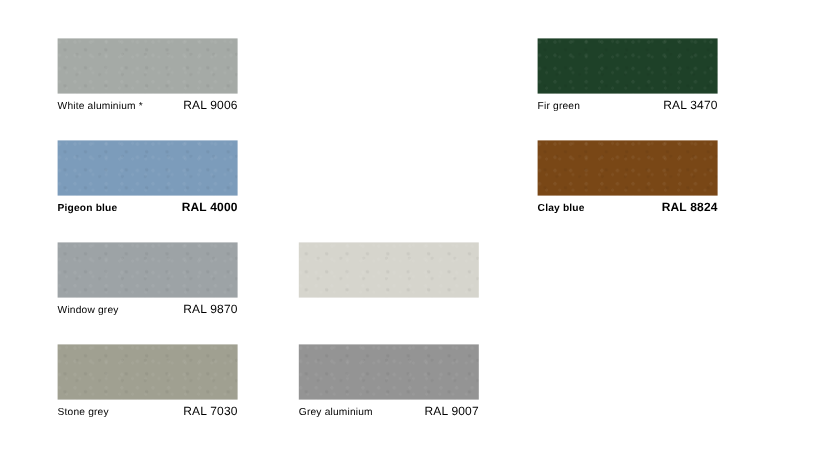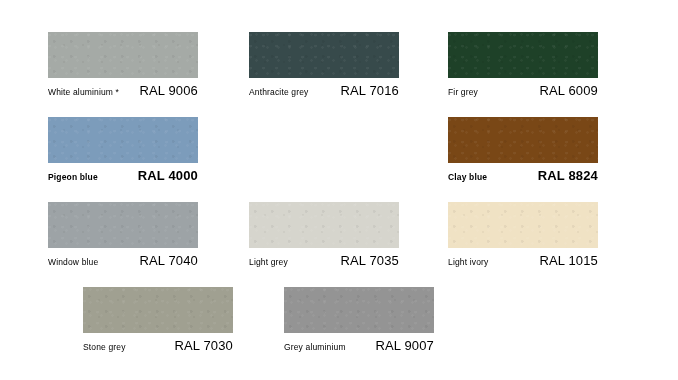--- a/index.html
+++ b/index.html
@@ -27,21 +27,21 @@
     width: 150px;
   }
   
   .col-0 { left: 48px; }
   .col-1 { left: 249px; }
   .col-2 { left: 448px; }
   
   .row-0 { top: 32px; }
   .row-1 { top: 117px; font-weight: bold; }
   .row-2 { top: 202px; }
-  .row-3 { top: 287px; margin-left: 35px; }
+  .row-3 { top: 287px; }
 
   .swatch-chip {
     width: 150px;
     height: 46px;
     display: block;
     position: relative;
     overflow: hidden;
   }
   
   .swatch-chip::after {
@@ -63,84 +63,66 @@
     justify-content: space-between;
     align-items: baseline;
     white-space: nowrap;
   }
   .swatch-name {
     font-size: 8.5px;
     color: #000000;
     letter-spacing: 0.15px;
   }
   .swatch-code {
-    font-size: 13px;
+    font-size: 10px;
     color: #000000;
     letter-spacing: 0.15px;
   }
 </style>
 </head>
 <body>
 
 <div id="chart">
     <div class="swatch-cell col-0 row-0">
       <div class="swatch-chip" style="background-color: rgb(165, 170, 166);"></div>
       <div class="swatch-label-row">
         <span class="swatch-name">White aluminium *</span>
         <span class="swatch-code">RAL 9006</span>
       </div>
     </div>
-    <div class="swatch-cell col-1 row-0">
-      <div class="swatch-chip" style="background-color: rgb(55, 74, 75);"></div>
-      <div class="swatch-label-row">
-        <span class="swatch-name">Anthracite grey</span>
-        <span class="swatch-code">RAL 7016</span>
-      </div>
-    </div>
     <div class="swatch-cell col-2 row-0">
       <div class="swatch-chip" style="background-color: rgb(30, 65, 40);"></div>
       <div class="swatch-label-row">
-        <span class="swatch-name">Fir grey</span>
-        <span class="swatch-code">RAL 6009</span>
+        <span class="swatch-name">Fir green</span>
+        <span class="swatch-code">RAL 3470</span>
       </div>
     </div>
     <div class="swatch-cell col-0 row-1">
       <div class="swatch-chip" style="background-color: rgb(124, 156, 187);"></div>
       <div class="swatch-label-row">
         <span class="swatch-name">Pigeon blue</span>
         <span class="swatch-code">RAL 4000</span>
       </div>
     </div>
     <div class="swatch-cell col-2 row-1">
       <div class="swatch-chip" style="background-color: rgb(121, 71, 22);"></div>
       <div class="swatch-label-row">
         <span class="swatch-name">Clay blue</span>
         <span class="swatch-code">RAL 8824</span>
       </div>
     </div>
     <div class="swatch-cell col-0 row-2">
       <div class="swatch-chip" style="background-color: rgb(157, 163, 166);"></div>
       <div class="swatch-label-row">
-        <span class="swatch-name">Window blue</span>
-        <span class="swatch-code">RAL 7040</span>
+        <span class="swatch-name">Window grey</span>
+        <span class="swatch-code">RAL 9870</span>
       </div>
     </div>
     <div class="swatch-cell col-1 row-2">
       <div class="swatch-chip" style="background-color: rgb(214, 213, 205);"></div>
-      <div class="swatch-label-row">
-        <span class="swatch-name">Light grey</span>
-        <span class="swatch-code">RAL 7035</span>
-      </div>
-    </div>
-    <div class="swatch-cell col-2 row-2">
-      <div class="swatch-chip" style="background-color: rgb(240, 226, 196);"></div>
-      <div class="swatch-label-row">
-        <span class="swatch-name">Light ivory</span>
-        <span class="swatch-code">RAL 1015</span>
-      </div>
     </div>
     <div class="swatch-cell col-0 row-3">
       <div class="swatch-chip" style="background-color: rgb(160, 160, 145);"></div>
       <div class="swatch-label-row">
         <span class="swatch-name">Stone grey</span>
         <span class="swatch-code">RAL 7030</span>
       </div>
     </div>
     <div class="swatch-cell col-1 row-3">
       <div class="swatch-chip" style="background-color: rgb(148, 148, 148);"></div>

